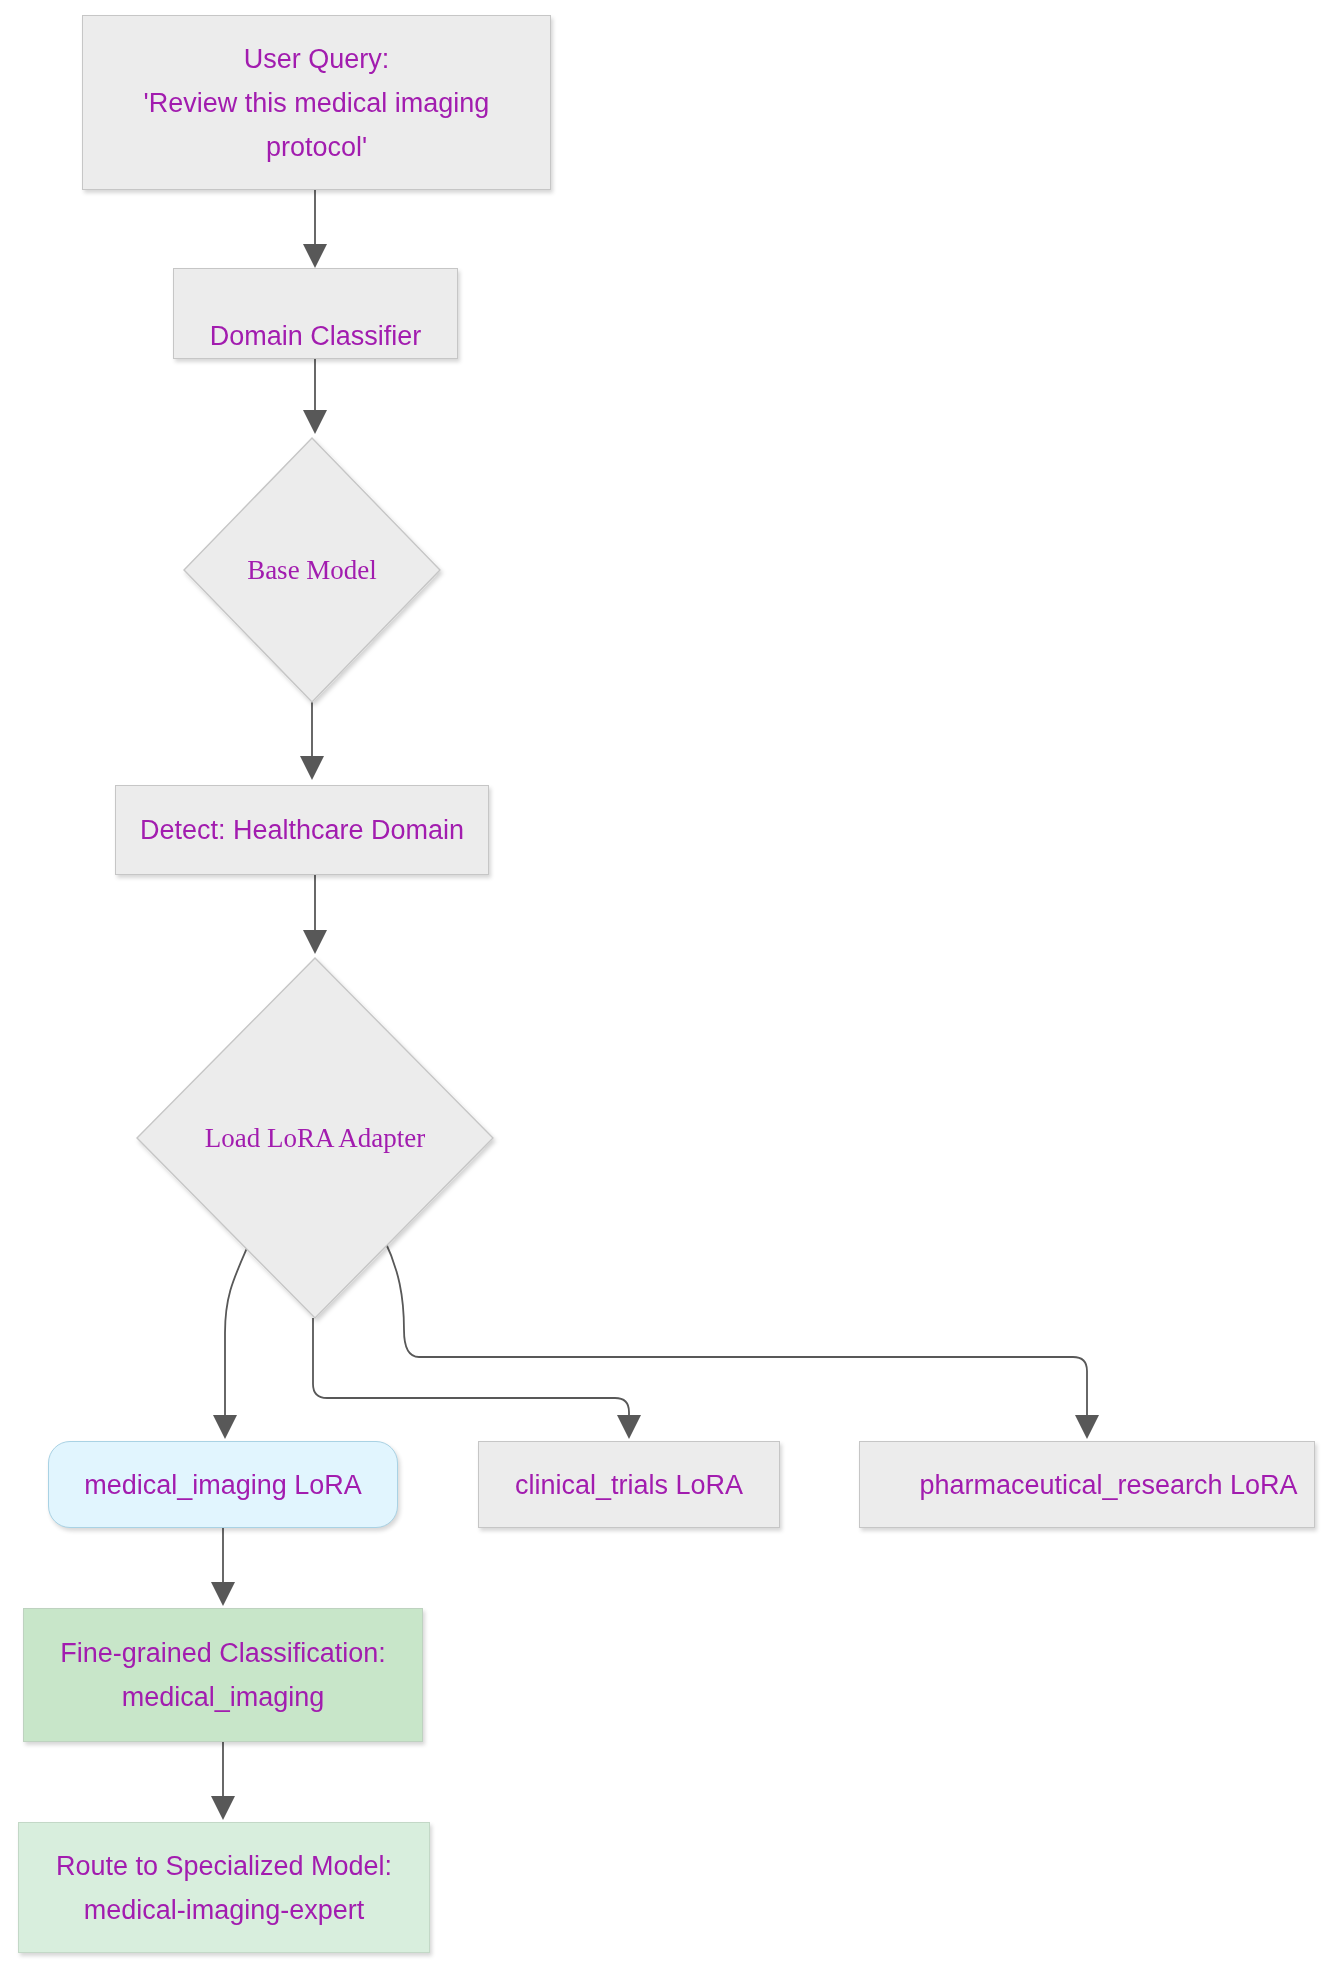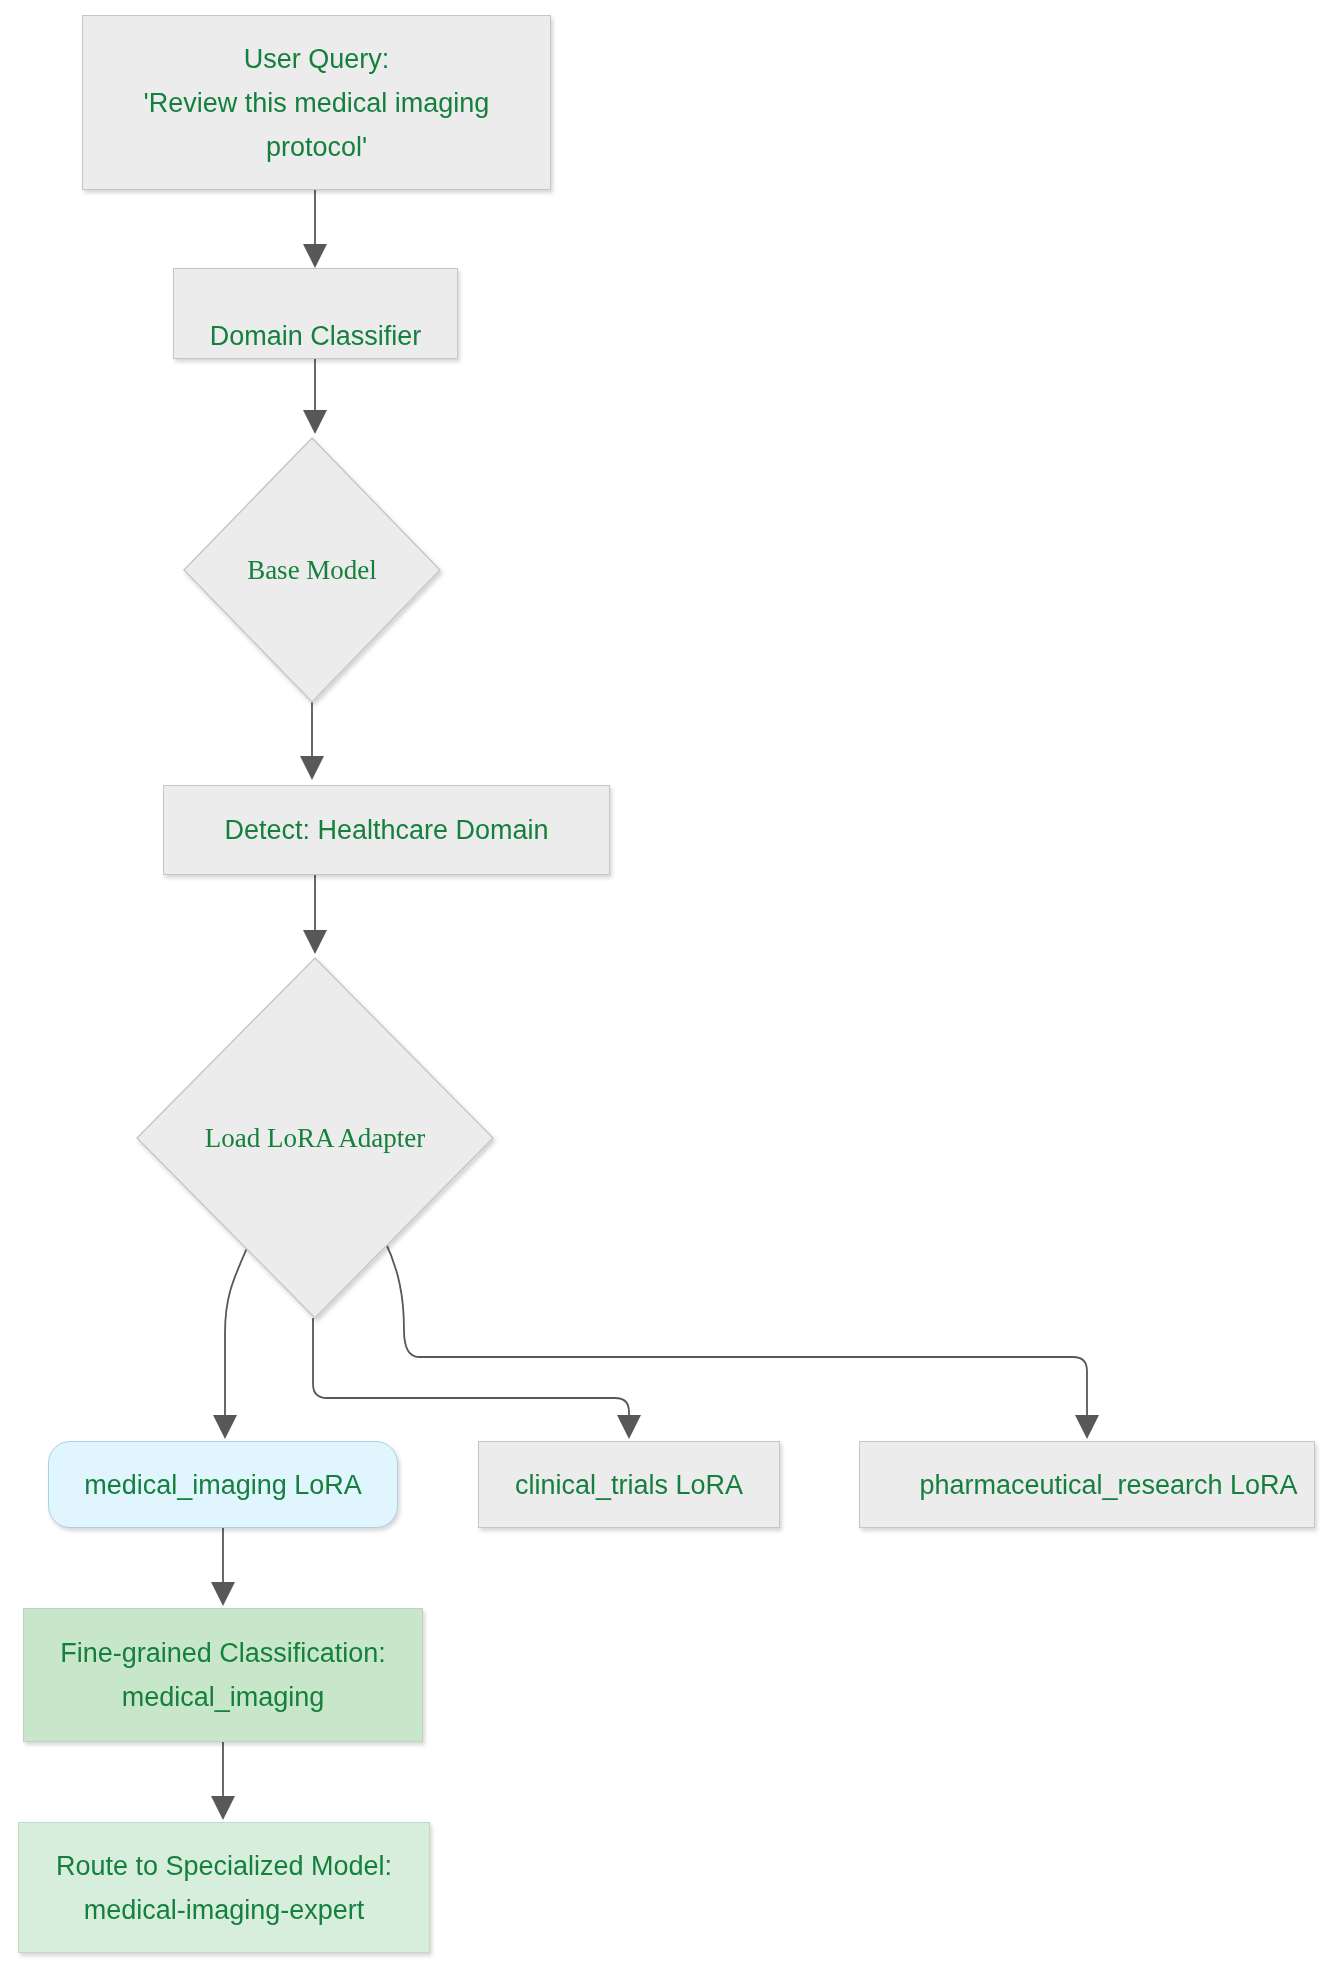--- a/index.html
+++ b/index.html
@@ -2,21 +2,21 @@
 <html><head>
 <meta charset="utf-8">
 <style>
   html,body{margin:0;padding:0;background:#ffffff;}
   .canvas{
     position:relative;
     width:1331px;
     height:1970px;
     background:#ffffff;
     font-family:"Liberation Sans", sans-serif;
-    color:#15803d;
+    color:#a21caf;
     overflow:hidden;
   }
   svg.edges{position:absolute;left:0;top:0;width:1331px;height:1970px;}
   .edge-path{fill:none;stroke:#585858;stroke-width:1.8px;}
   .arrowhead{fill:#585858;stroke:none;}
   .diamond-shape{stroke:#c6c6c6;stroke-width:1.4px;}
 
   .node{
     position:absolute;
     box-sizing:border-box;
@@ -41,21 +41,21 @@
     align-items:center;
     justify-content:center;
     text-align:center;
     font-size:27px;
     line-height:44px;
     font-family:Liberation Serif, serif;
   }
 
   #n-user-query{left:82px;top:15px;width:469px;height:175px;}
   #n-domain-classifier{left:173px;top:268px;width:285px;height:91px;justify-content:flex-end;}
-  #n-detect{left:115px;top:785px;width:447px;height:90px;margin-left:48px;}
+  #n-detect{left:115px;top:785px;width:374px;height:90px;}
   #n-medical{left:48px;top:1441px;width:350px;height:87px;}
   #n-clinical{left:478px;top:1441px;width:302px;height:87px;align-items:center;}
   #n-pharma{left:859px;top:1441px;width:456px;height:87px;padding-left:43px;}
   #n-fine{left:23px;top:1608px;width:400px;height:134px;}
   #n-route{left:18px;top:1822px;width:412px;height:131px;}
 
   #lbl-base-model{left:162px;top:548px;width:300px;height:44px;}
   #lbl-load-lora{left:145px;top:1116px;width:340px;height:44px;}
 </style>
 </head>

